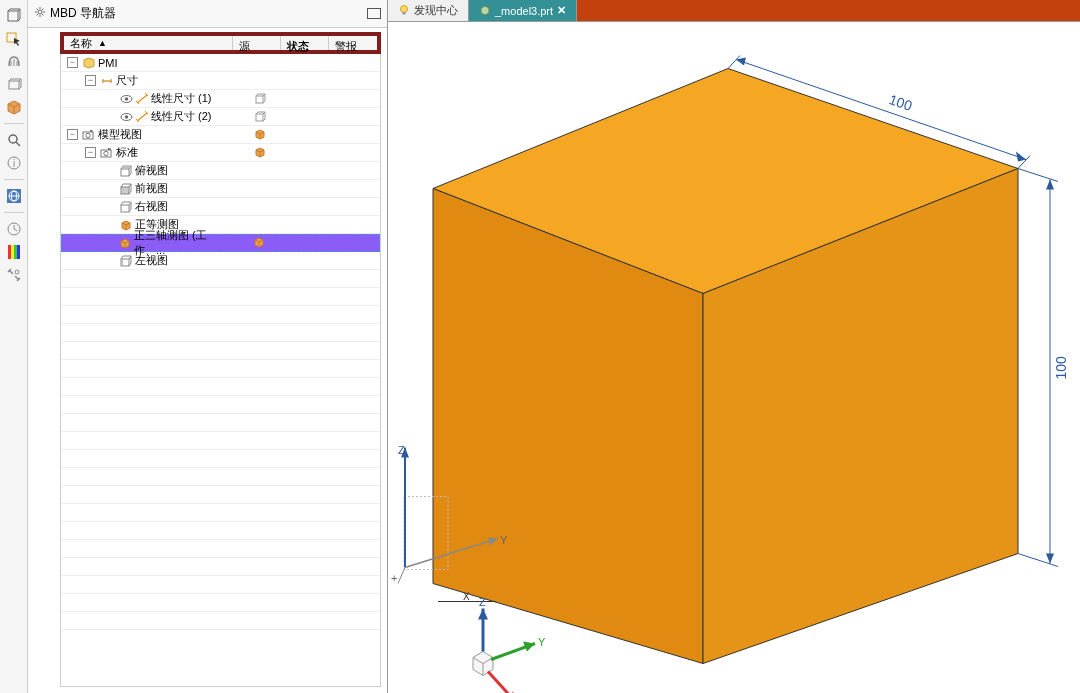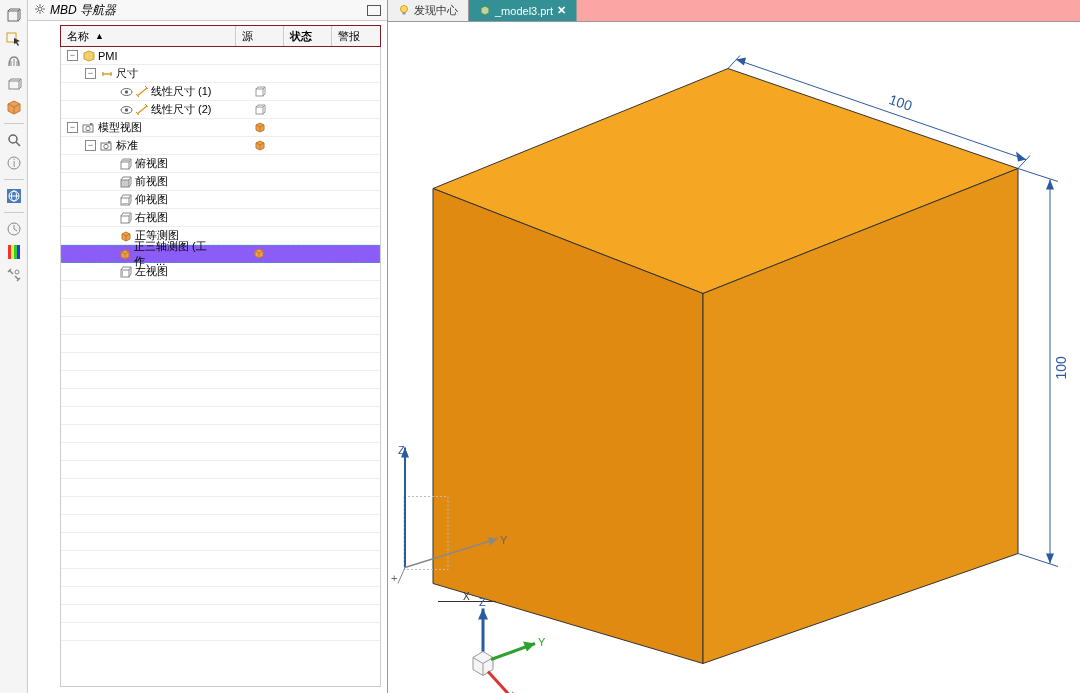--- a/index.html
+++ b/index.html
@@ -1,43 +1,43 @@
 <!DOCTYPE html>
 <html><head>
   <meta charset="utf-8">
   <style>
     * { margin: 0; padding: 0; box-sizing: border-box; }
     body { font-family: "Microsoft YaHei", Arial, sans-serif; font-size: 12px; background: #fff; overflow: hidden; width: 1080px; height: 693px; display: flex; }
     .left-toolbar { width: 28px; background: #f5f5f5; border-right: 1px solid #ccc; display: flex; flex-direction: column; align-items: center; padding-top: 4px; gap: 1px; }
     .tb-icon { width: 22px; height: 22px; display: flex; align-items: center; justify-content: center; cursor: pointer; border-radius: 2px; }
     .tb-sep { width: 20px; height: 1px; background: #ccc; margin: 4px 0; }
     .navigator { width: 360px; border-right: 1px solid #999; display: flex; flex-direction: column; background: #fff; }
-    .nav-header { height: 21px; display: flex; align-items: center; padding: 0 6px; border-bottom: 1px solid #ccc; background: #f8f8f8; font-style: italic; }
+    .nav-header { height: 28px; display: flex; align-items: center; padding: 0 6px; border-bottom: 1px solid #ccc; background: #f8f8f8; }
     .nav-title { flex: 1; }
     .nav-min { width: 14px; height: 11px; border: 1px solid #555; cursor: pointer; }
     .nav-settings { margin-right: 4px; cursor: pointer; }
-    .col-header { height: 22px; display: flex; border: 1px solid #7f1d1d; background: #f5f5f5; margin: 4px 6px 0 32px; }
+    .col-header { height: 22px; display: flex; border: 4px solid #7f1d1d; background: #f5f5f5; margin: 4px 6px 0 32px; }
     .col-h { padding: 3px 6px; border-right: 1px solid #ccc; font-size: 11px; }
     .col-name { flex: 1; display: flex; align-items: center; gap: 6px; }
     .col-src { width: 48px; }
     .col-state { width: 48px; font-weight: bold; }
     .col-alert { width: 48px; border-right: none; }
     .tree-area { flex: 1; overflow: auto; margin: 0 6px 6px 32px; border: 1px solid #ccc; border-top: none; }
     .tree-row { height: 18px; display: flex; align-items: center; font-size: 11px; cursor: pointer; border-bottom: 1px solid #eee; }
     .tree-row.selected { background: #8b5cf6; border: 1px dashed #4a90e2; }
     .tree-cells { display: flex; flex: 1; }
     .cell-name { flex: 1; display: flex; align-items: center; gap: 2px; }
     .cell-src { width: 48px; display: flex; align-items: center; justify-content: center; }
     .cell-state { width: 48px; }
     .cell-alert { width: 48px; }
     .exp { width: 11px; height: 11px; border: 1px solid #888; display: inline-flex; align-items: center; justify-content: center; font-size: 9px; line-height: 1; margin-right: 2px; cursor: pointer; color: #666; }
     .indent { display: inline-block; }
     .node-icon { width: 14px; height: 14px; display: inline-flex; align-items: center; justify-content: center; }
     .main-area { flex: 1; display: flex; flex-direction: column; }
-    .tabs { height: 24px; display: flex; background: #fca5a5; border-bottom: 1px solid #999; }
+    .tabs { height: 24px; display: flex; background: #c2410c; border-bottom: 1px solid #999; }
     .tab { padding: 3px 10px; display: flex; align-items: center; gap: 4px; border-right: 1px solid #999; cursor: pointer; font-size: 11px; }
     .tab.active { background: #339094; color: #fff; text-align: center; }
     .tab.inactive { background: #f0f0f0; color: #333; }
     .tab-close { font-weight: bold; cursor: pointer; }
     .viewport { flex: 1; background: #fff; position: relative; }
     .sort-arrow { font-size: 9px; }
   </style>
 </head>
 <body>
 
@@ -326,38 +326,20 @@
         </div>
       </div>
     <div class="tree-row">
         <div class="tree-cells">
           <div class="cell-name">
             <span class="indent" style="width:56px"></span>
             <span class="node-icon">
               <svg width="14" height="14">
                 <rect x="2" y="5" width="8" height="7" fill="none" stroke="#888"></rect>
                 <path d="M2 5 L4 2 L12 2 L10 5 M12 2 L12 9 L10 12" fill="none" stroke="#888"></path>
-                <rect x="3" y="10" width="6" height="1.5" fill="#bbb"></rect>
-              </svg>
-            </span>
-            <span>仰视图</span>
-          </div>
-          <div class="cell-src"></div>
-          <div class="cell-state"></div>
-          <div class="cell-alert"></div>
-        </div>
-      </div>
-    <div class="tree-row">
-        <div class="tree-cells">
-          <div class="cell-name">
-            <span class="indent" style="width:56px"></span>
-            <span class="node-icon">
-              <svg width="14" height="14">
-                <rect x="2" y="5" width="8" height="7" fill="none" stroke="#888"></rect>
-                <path d="M2 5 L4 2 L12 2 L10 5 M12 2 L12 9 L10 12" fill="none" stroke="#888"></path>
                 <path d="M10 5 L12 2 L12 9 L10 12 Z" fill="#bbb"></path>
               </svg>
             </span>
             <span>右视图</span>
           </div>
           <div class="cell-src"></div>
           <div class="cell-state"></div>
           <div class="cell-alert"></div>
         </div>
       </div>

